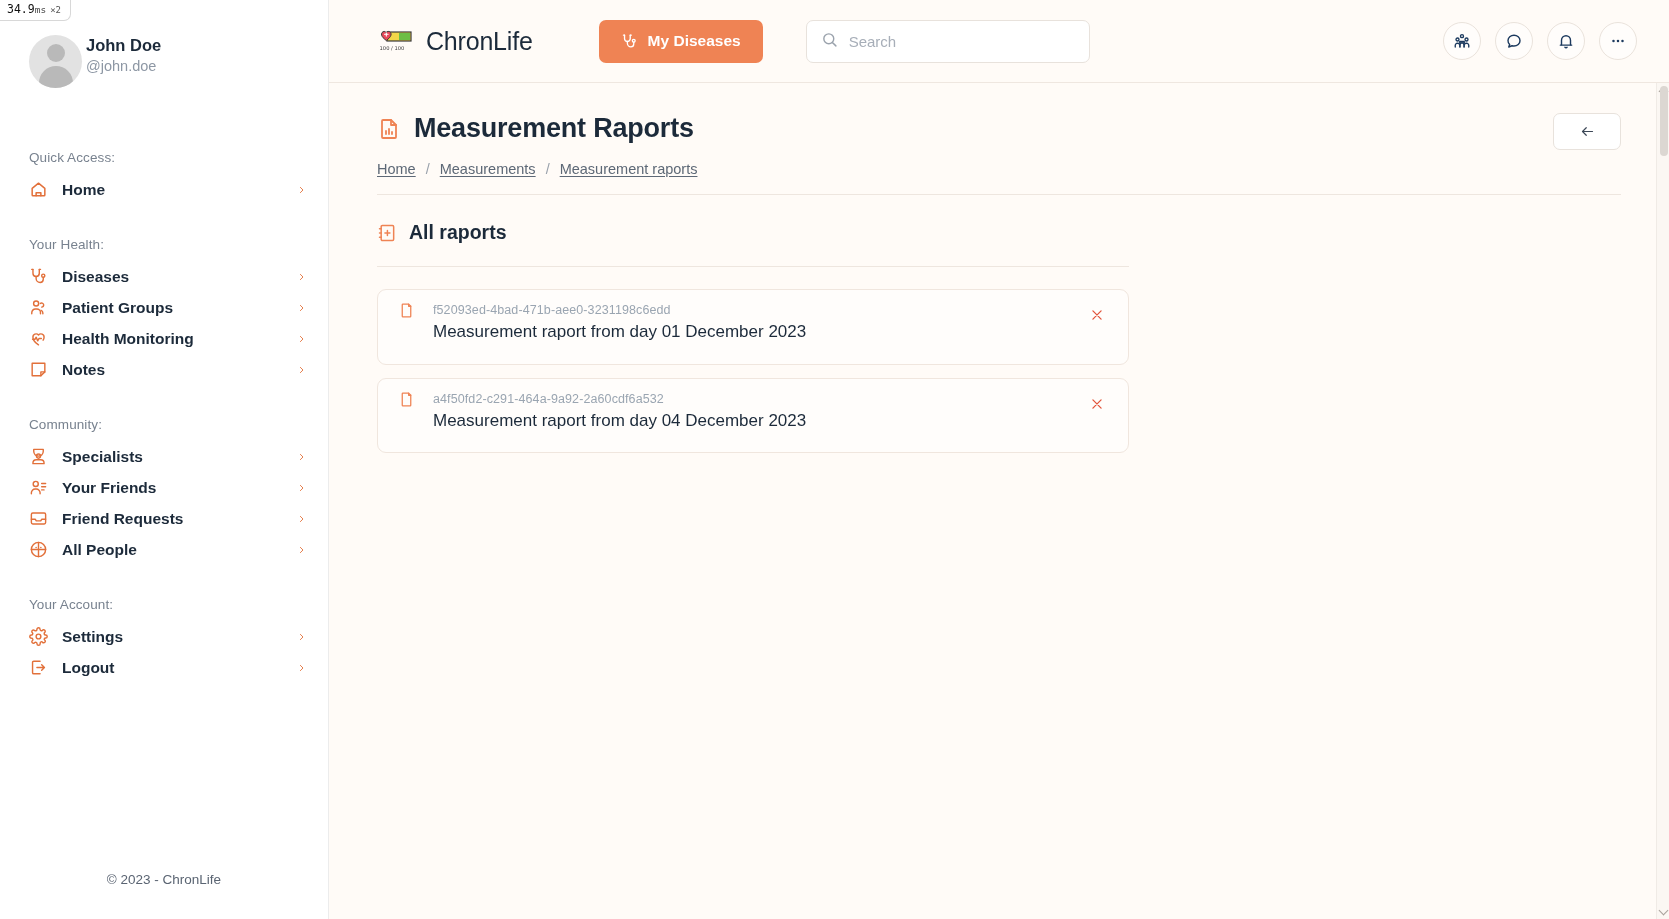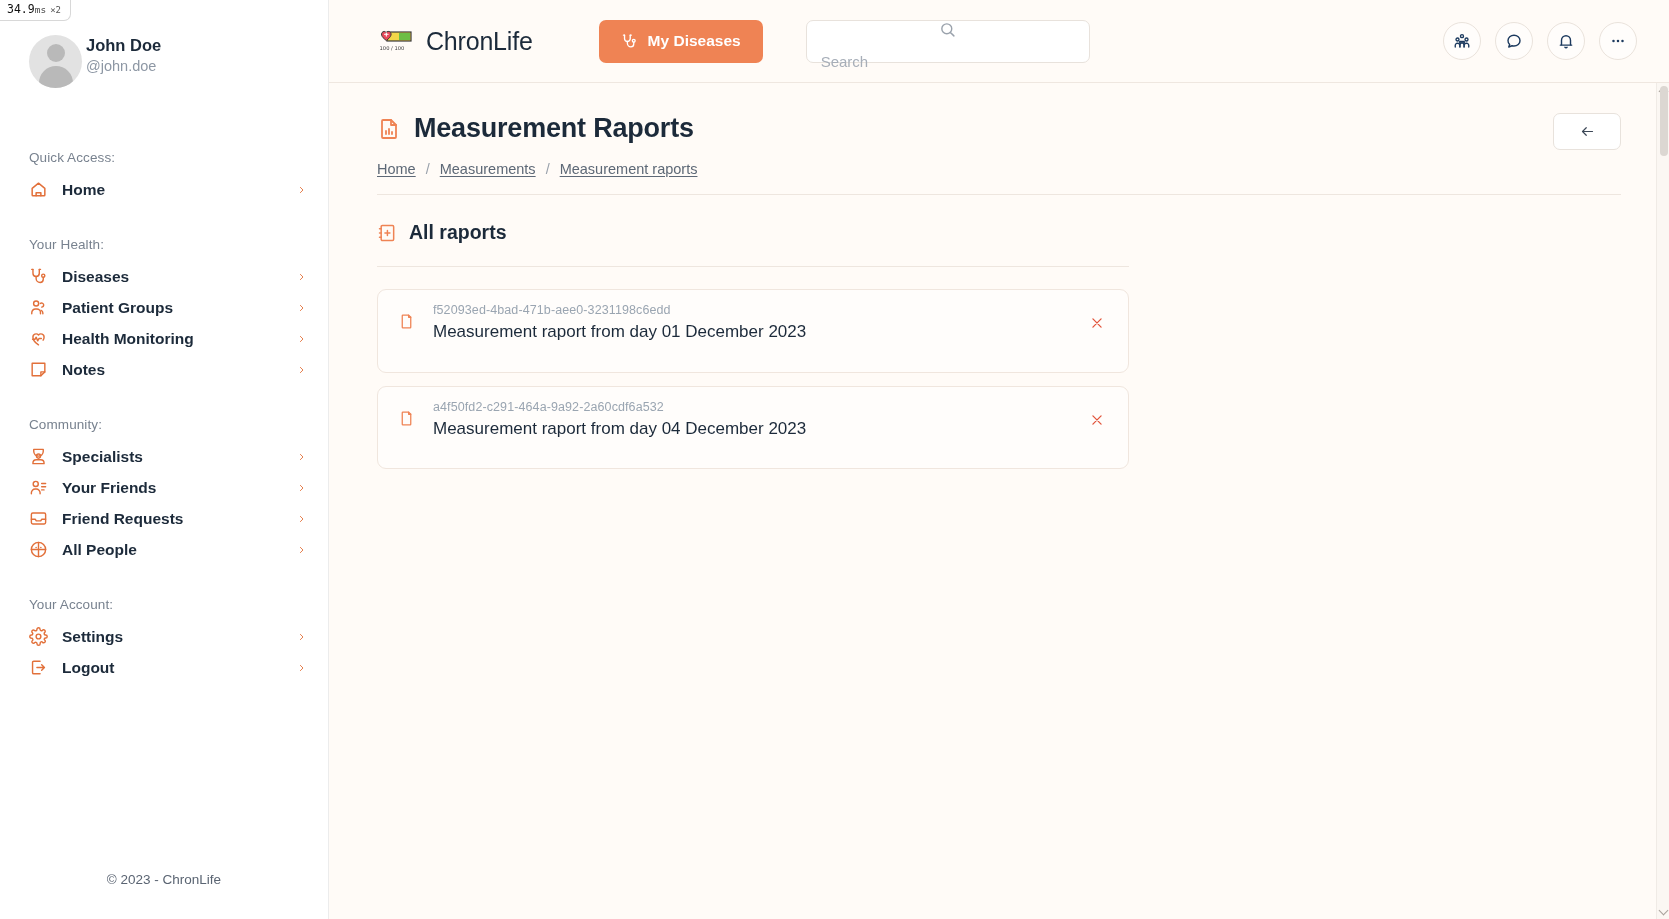--- a/index.html
+++ b/index.html
@@ -90,21 +90,21 @@
     display: flex; align-items: center; gap: 10px;
     font-size: 15.5px; font-weight: 700; cursor: pointer;
     font-family: "Liberation Sans", sans-serif;
   }
   .btn-my-diseases svg { width: 17px; height: 17px; display: block; }
 
   .search-wrap {
     margin-left: 43px;
     width: 284px; height: 43px;
     background: #fff; border: 1px solid #e8e2dc; border-radius: 7px;
-    display: flex; align-items: center; padding: 0 14px; gap: 11px; flex-direction: column;
+    display: flex; align-items: center; padding: 0 14px; gap: 11px;
   }
   .search-wrap svg { width: 17px; height: 17px; flex: 0 0 17px; color: #9aa2ac; }
   .search-input {
     border: none; outline: none; background: transparent;
     font-size: 15px; color: #1c2a3a; width: 100%;
     font-family: "Liberation Sans", sans-serif;
   }
   .search-input::placeholder { color: #a7aeb8; }
 
   .top-actions { margin-left: auto; display: flex; align-items: center; gap: 14px; }
@@ -143,21 +143,21 @@
   .section { padding: 26px 48px 0 48px; }
   .section-head { display: flex; align-items: center; gap: 12px; }
   .section-head .s-icon { width: 20px; height: 20px; color: #ef8354; flex: 0 0 20px; }
   .section-head h2 { font-size: 19.5px; font-weight: 700; color: #1c2a3a; }
   .section-rule { height: 1px; background: #eee6df; margin-top: 22px; width: 752px; }
 
   .card-list { margin-top: 22px; display: flex; flex-direction: column; gap: 13px; }
   .report-card {
     width: 752px; min-height: 72px;
     background: #fffdfb; border: 1px solid #f0e6de; border-radius: 9px;
-    display: flex; align-items: center; padding: 12px 18px 28px 20px; gap: 18px;
+    display: flex; align-items: flex-start; padding: 12px 18px 20px 20px; gap: 18px;
   }
   .report-card .doc-icon { width: 17px; height: 19px; color: #ef8354; flex: 0 0 17px; }
   .report-body { flex: 1 1 auto; min-width: 0; }
   .report-uuid {
     font-size: 12.5px; color: #9aa5b1; line-height: 1.35; letter-spacing: .1px;
   }
   .report-title { font-size: 17px; color: #1c2a3a; line-height: 1.4; margin-top: 1px; }
   .del-btn {
     width: 26px; height: 26px; border: none; background: transparent;
     color: #e2533a; cursor: pointer; display: flex; align-items: center;

